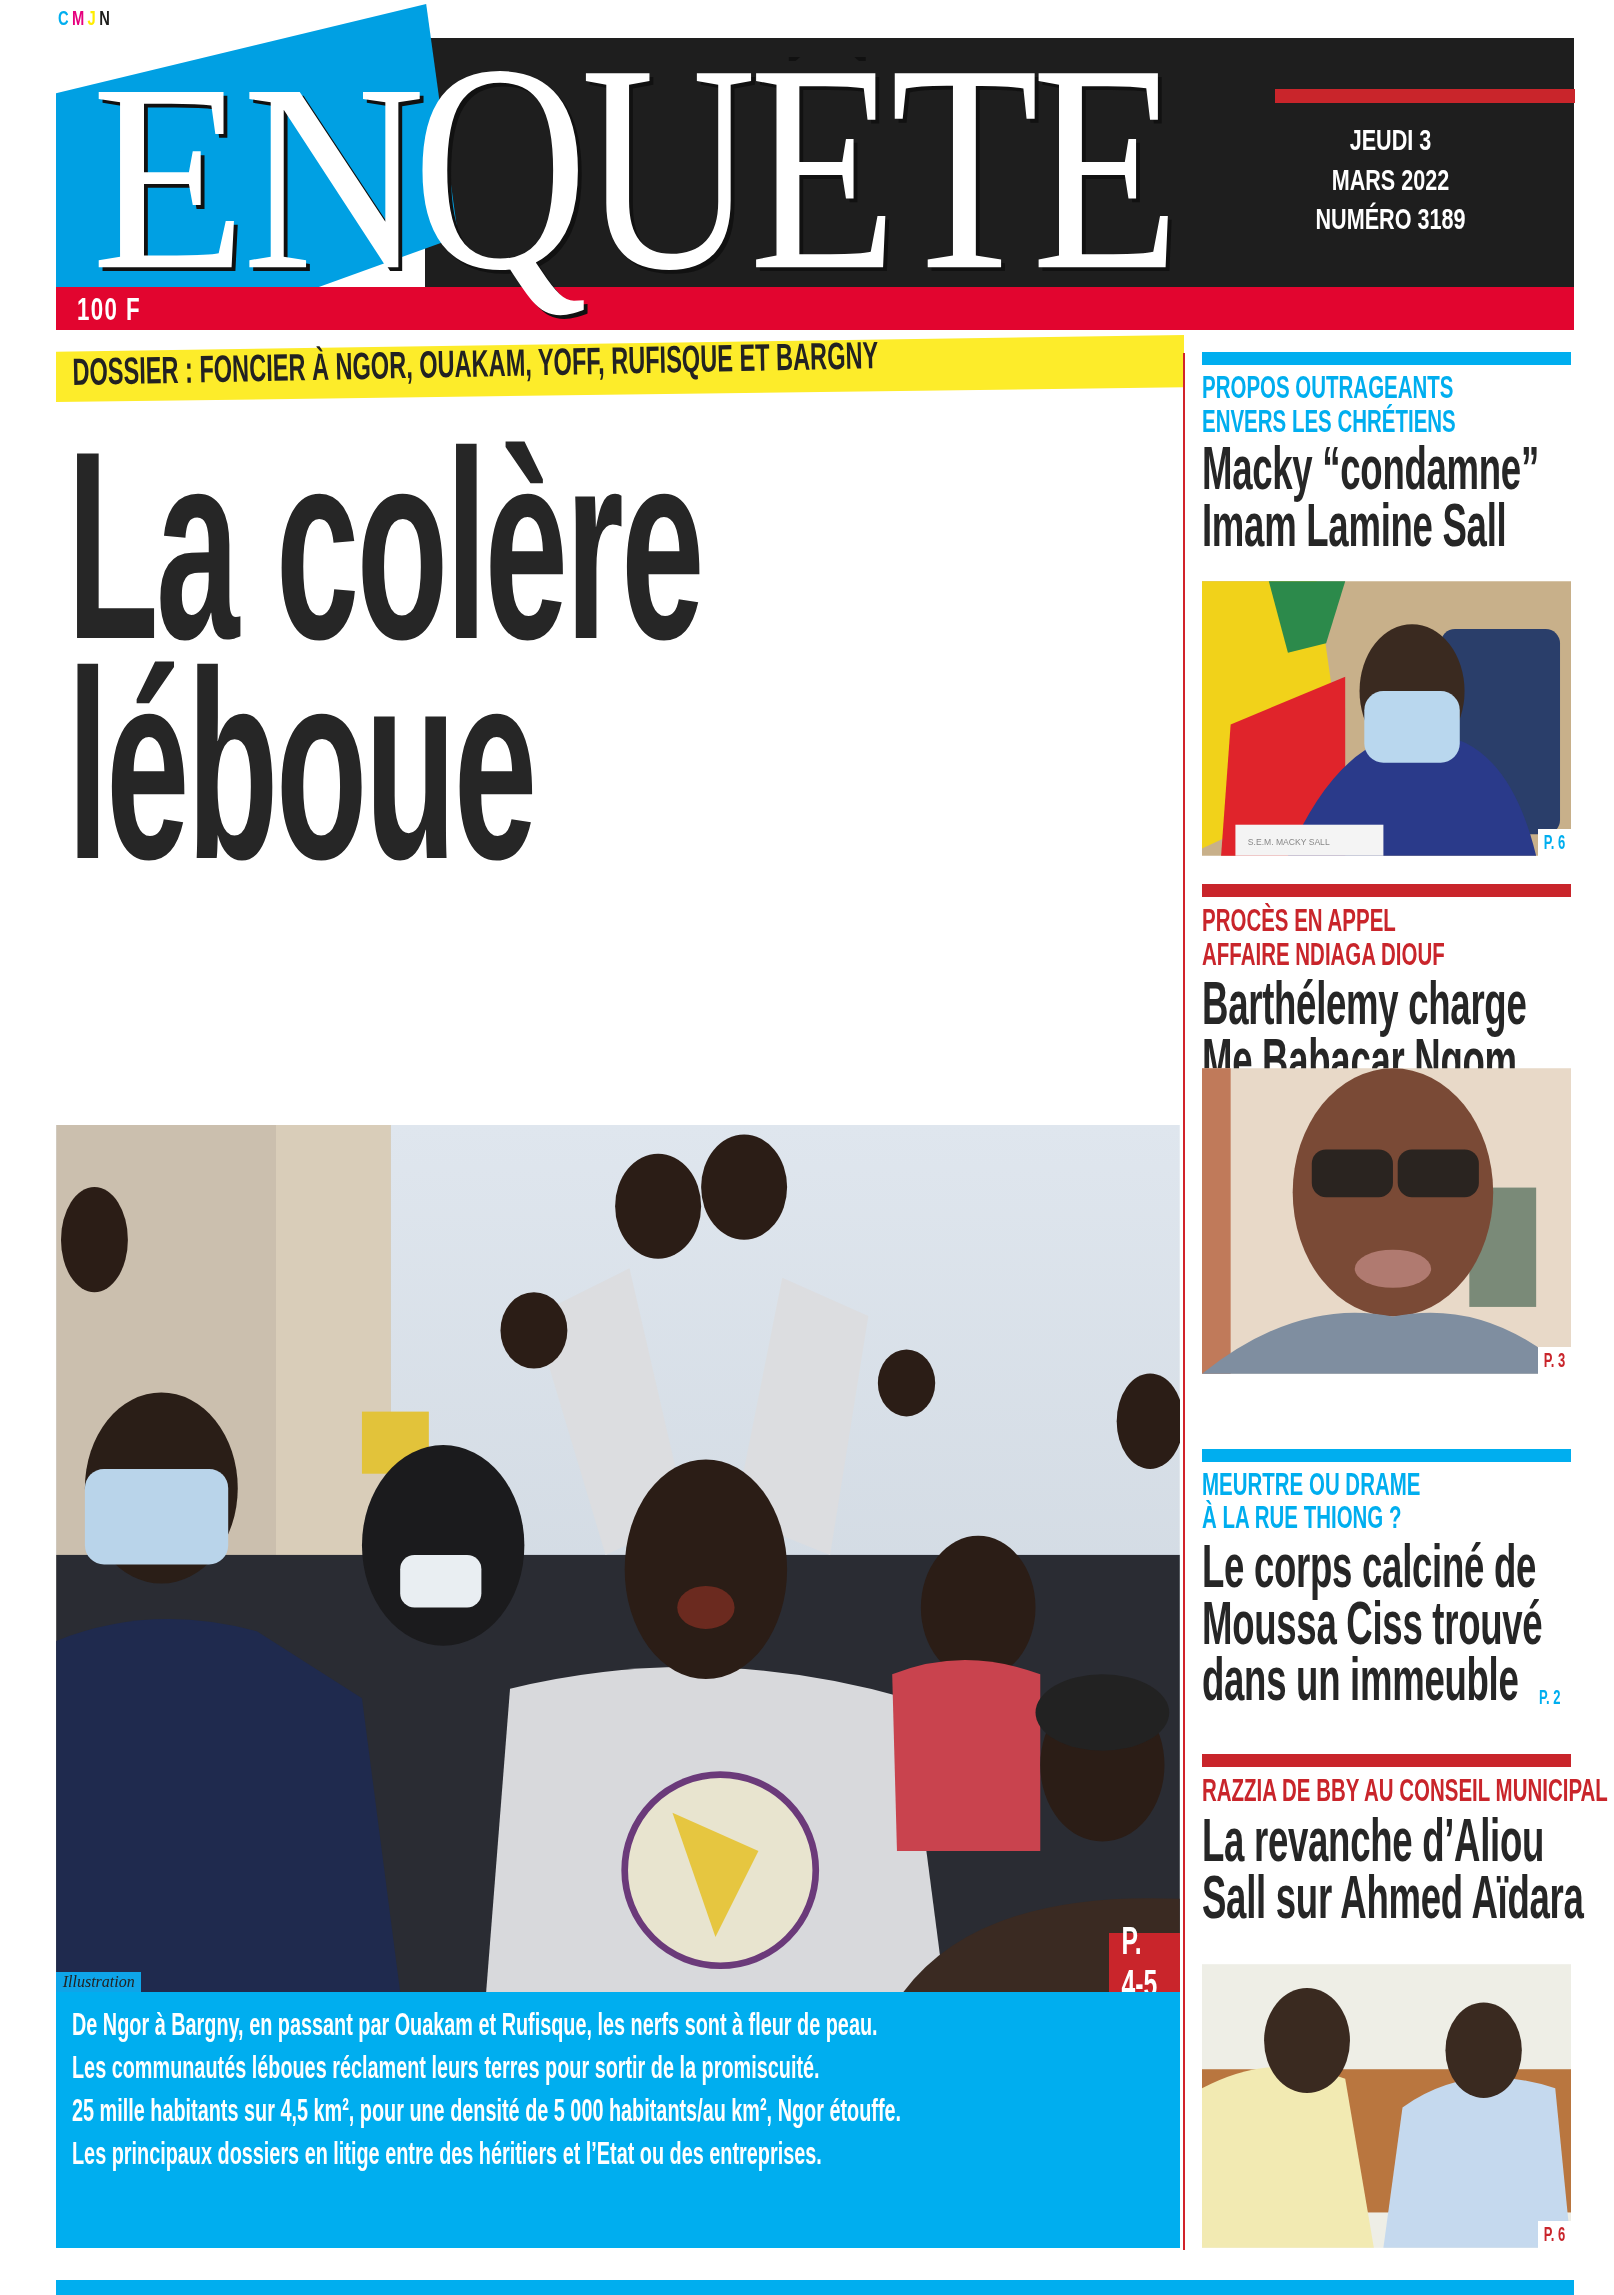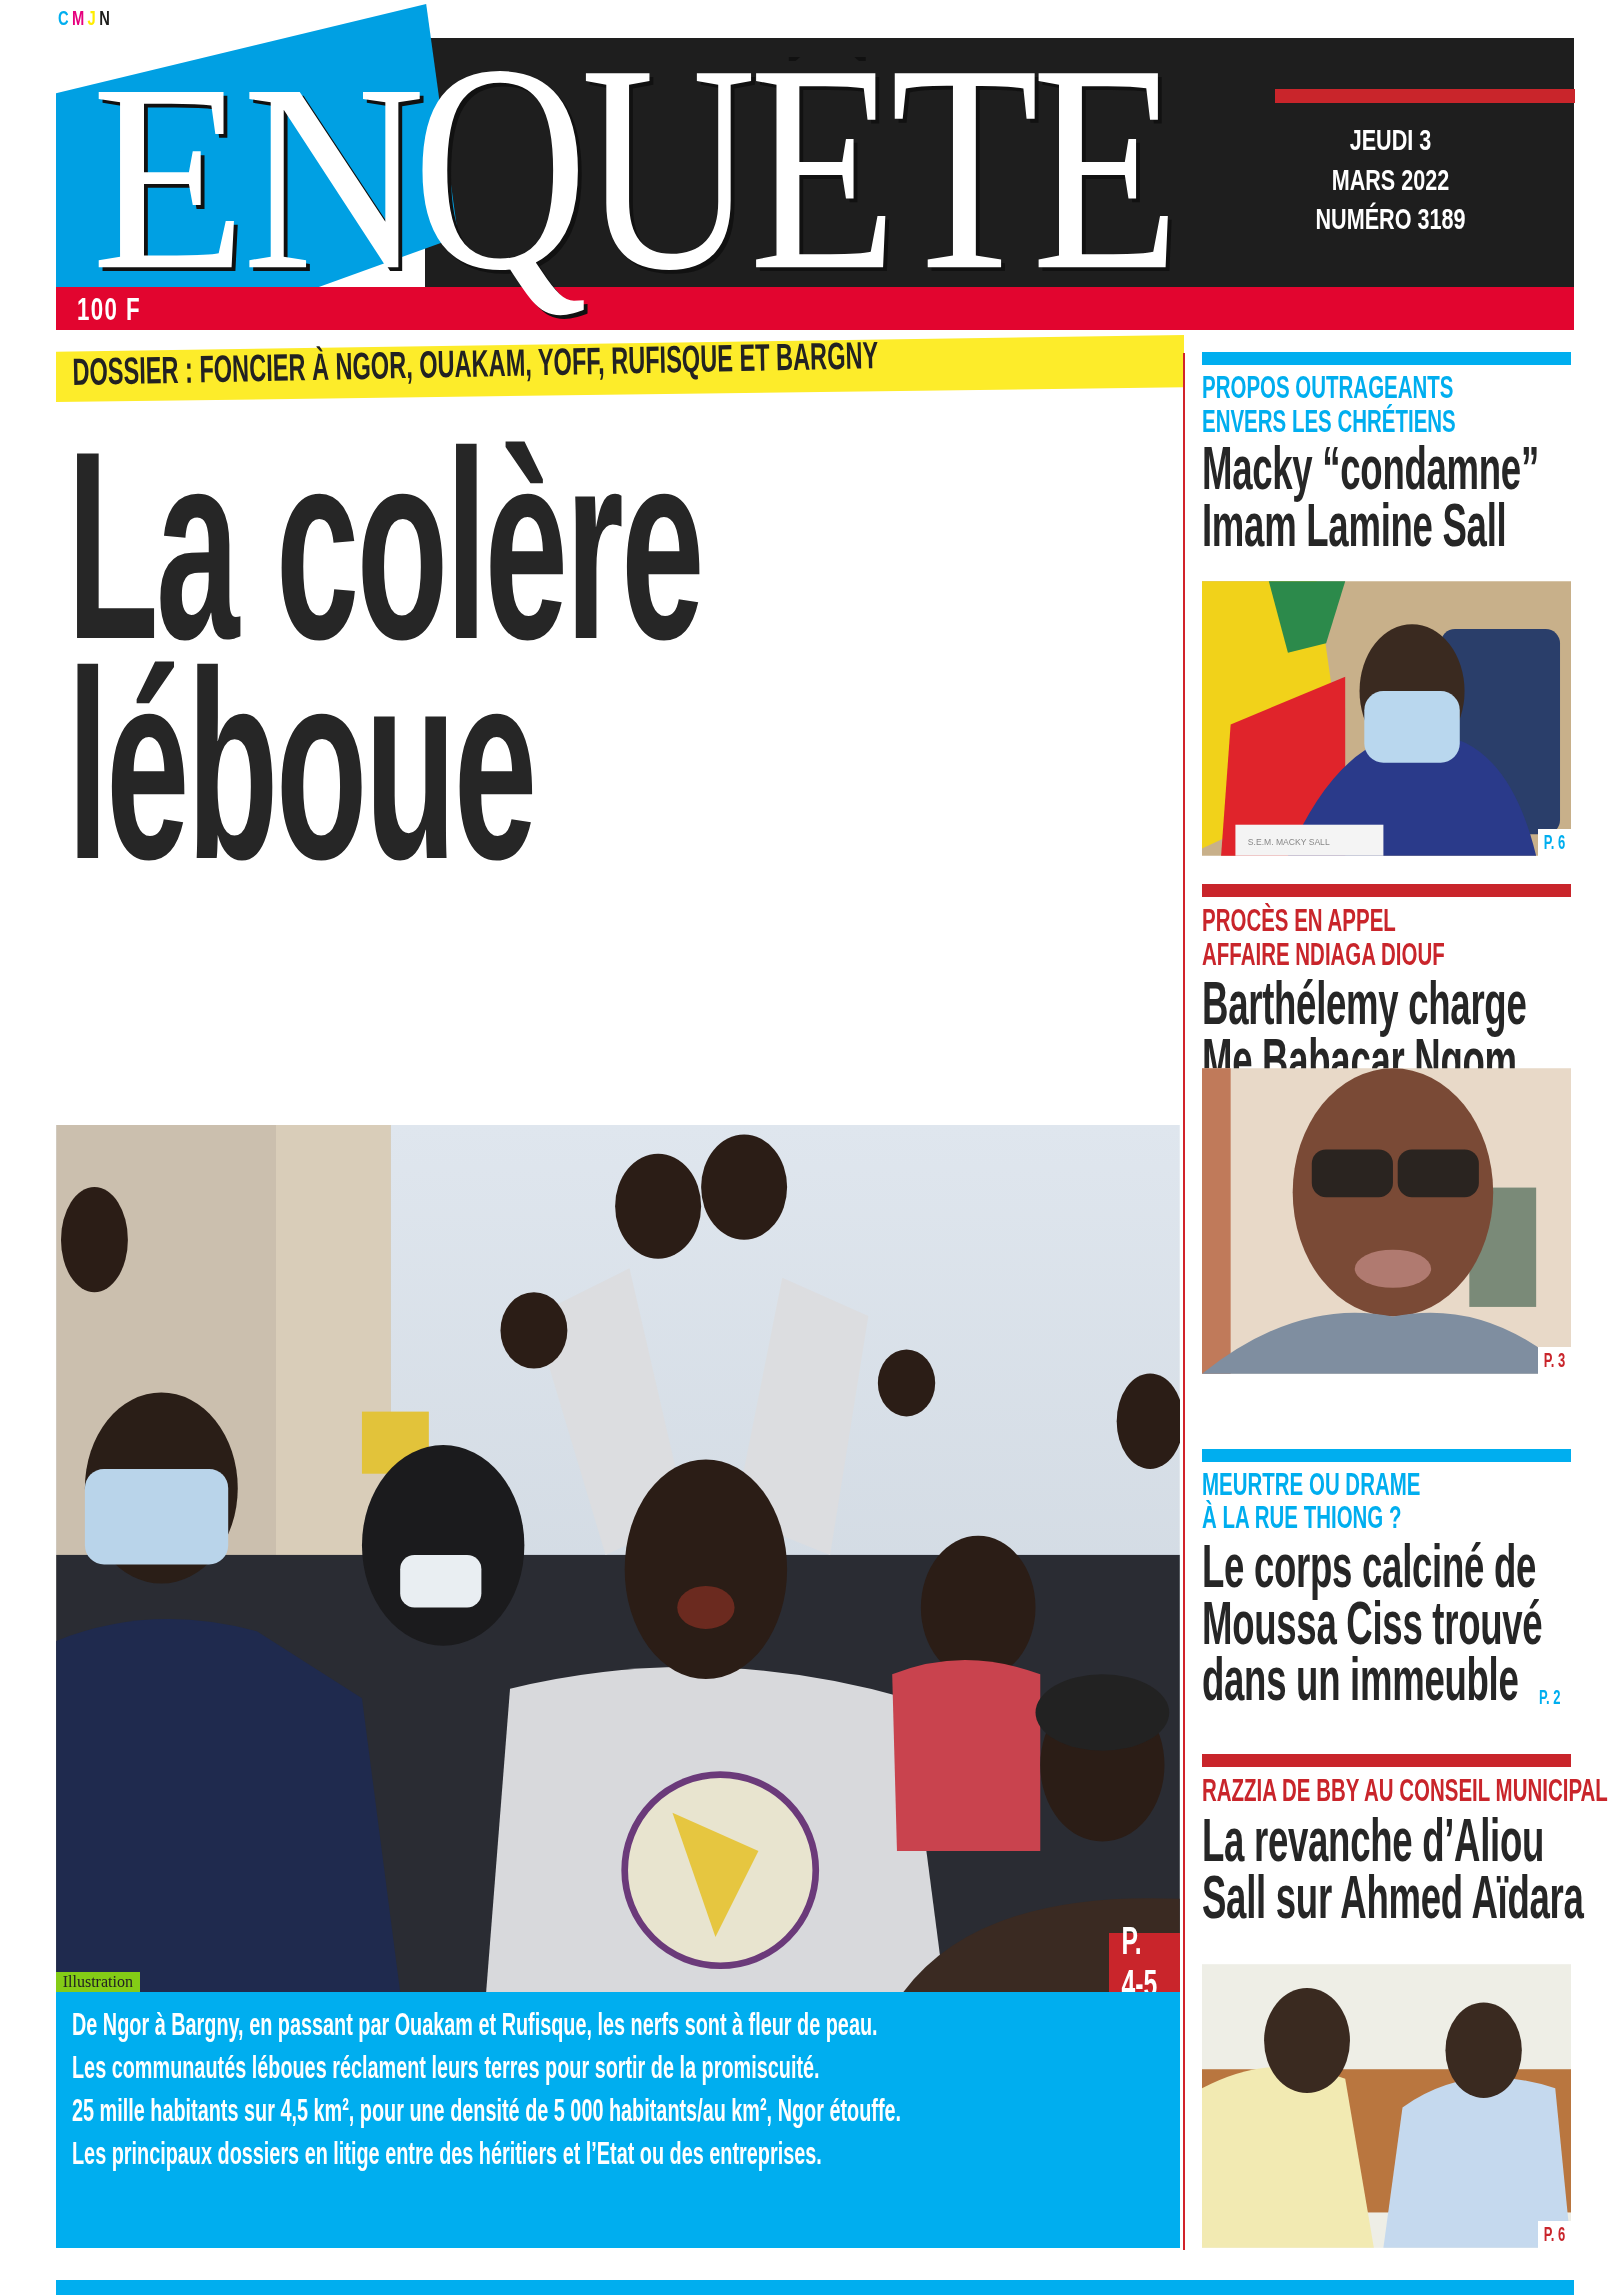--- a/index.html
+++ b/index.html
@@ -19,22 +19,22 @@
   
   .dossier { left:56px; top:335px; width:1128px; height:67px; background:#fdec2a;
              clip-path:polygon(0 25%, 100% 0, 100% 78%, 0 100%); }
   .dossier-text { left:72px; top:343px; font-size:38px; font-weight:700; color:#222; white-space:nowrap;
                   transform:rotate(-1.2deg) scaleX(0.62); transform-origin:left top; }
   .headline { left:67px; color:#262626; font-weight:700; font-size:268px; line-height:1; letter-spacing:-4.8px;
               transform:scaleX(0.56); transform-origin:left top; white-space:nowrap; }
   .vrule { left:1183px; top:353px; width:2.4px; height:1897px; background:#d2232a; }
   
   .photo { left:56px; top:1125px; width:1124px; height:867px; overflow:hidden; }
-  .illus { left:56px; top:1972px; padding:1px 6.7px; background:#84cc16; font-family:"Liberation Serif", serif;
-           font-size:16px; color:#222; }
+  .illus { left:56px; top:1972px; padding:1px 6.7px; background:#0ea5e9; font-family:"Liberation Serif", serif;
+           font-style:italic; font-size:16px; color:#222; }
   .p45 { left:1109px; top:1933px; width:71px; height:59px; background:#c9252b; color:#fff; font-weight:700;
          font-size:38px; display:flex; align-items:center; justify-content:center; }
   .p45 span { display:inline-block; transform:scaleX(0.65); }
   .caption { left:56px; top:1992px; width:1124px; height:256px; background:#00aeef; }
   .cap-line { left:72px; color:#fff; font-weight:700; font-size:32px; white-space:nowrap; transform:scaleX(0.62); transform-origin:left top; }
   .footer { left:56px; top:2280px; width:1518px; height:16px; background:#00aeef; }
   
   .accent { left:1202px; width:369px; height:13.4px; }
   .kicker { left:1202px; font-weight:700; font-size:32px; line-height:35px; white-space:nowrap; transform:scaleX(0.64); transform-origin:left top; }
   .rhead { left:1202px; color:#262626; font-weight:700; font-size:61px; line-height:56px; white-space:nowrap; transform:scaleX(0.6); transform-origin:left top; letter-spacing:-0.5px; }

